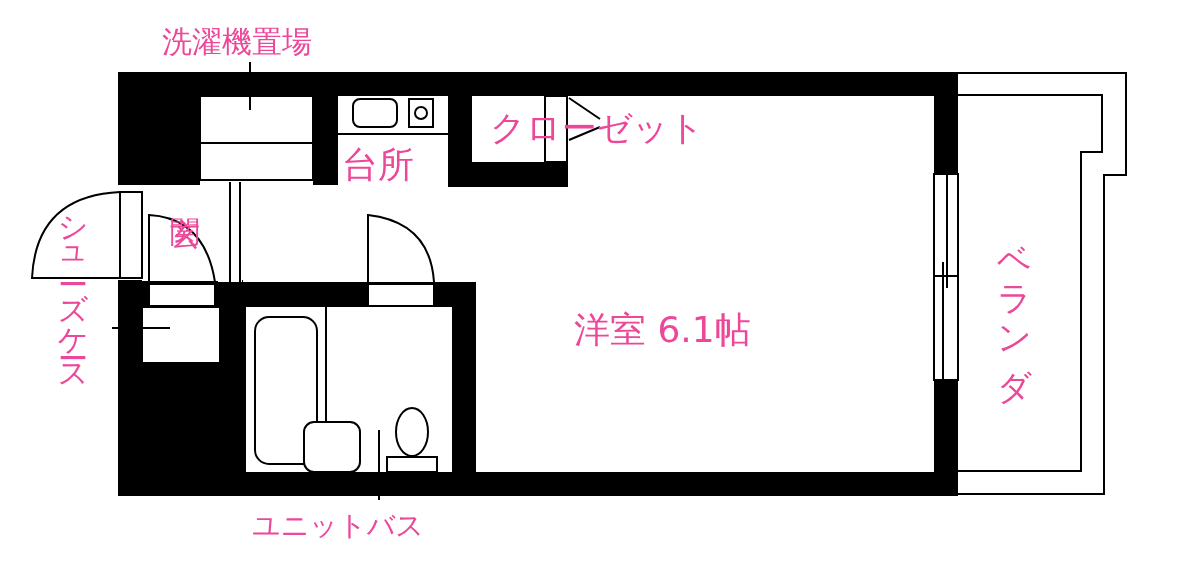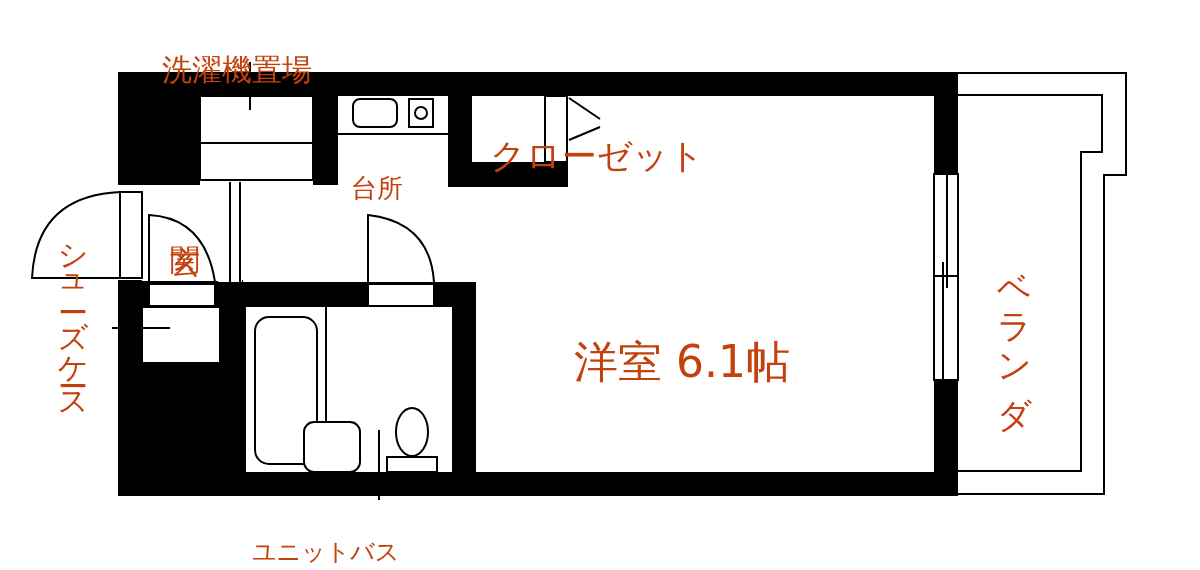--- a/index.html
+++ b/index.html
@@ -1,18 +1,18 @@
 <!DOCTYPE html>
 <html><head>
 <meta charset="utf-8">
 <style>
   html, body { margin: 0; padding: 0; background: #ffffff; }
   body { width: 1200px; height: 570px; position: relative; overflow: hidden; font-family: "DejaVu Sans", sans-serif; }
   svg { position: absolute; left: 0; top: 0; }
-  .lbl { position: absolute; color: #c2410c; font-family: "DejaVu Sans", sans-serif; white-space: nowrap; line-height: 1; margin-top: 28px; }
+  .lbl { position: absolute; color: #ec4899; font-family: "DejaVu Sans", sans-serif; white-space: nowrap; line-height: 1; }
   .vert { writing-mode: vertical-rl; text-orientation: upright; letter-spacing: 2px; }
 </style>
 </head>
 <body>
 
 <svg width="1200" height="570" viewBox="0 0 1200 570">
 
   <g fill="#000">
 
     <rect x="118" y="72" width="840" height="24"></rect>
@@ -95,19 +95,19 @@
     <line x1="934" y1="276" x2="958" y2="276"></line>
   </g>
 
   <g fill="none" stroke="#000" stroke-width="2">
     <path d="M958 73 L1126 73 L1126 175 L1104 175 L1104 494 L958 494"></path>
     <path d="M958 95 L1102 95 L1102 152 L1081 152 L1081 471 L958 471"></path>
   </g>
 </svg>
 
 <div class="lbl" style="left:162px; top:27px; font-size:30px;">洗濯機置場</div>
-<div class="lbl" style="left:351px; top:147px; font-size:26px;">台所</div>
+<div class="lbl" style="left:342px; top:147px; font-size:36px;">台所</div>
 <div class="lbl" style="left:490px; top:111px; font-size:35px; background:transparent;">クローゼット</div>
 <div class="lbl vert" style="left:170px; top:194px; font-size:30px; letter-spacing:0;">玄関</div>
 <div class="lbl vert" style="left:58px; top:196px; font-size:30px;">シューズケース</div>
-<div class="lbl" style="left:574px; top:312px; font-size:44px;">洋室 6.1帖</div>
+<div class="lbl" style="left:574px; top:312px; font-size:36px;">洋室 6.1帖</div>
 <div class="lbl vert" style="left:998px; top:222px; font-size:34px;">ベランダ</div>
-<div class="lbl" style="left:252px; top:512px; font-size:24px;">ユニットバス</div>
+<div class="lbl" style="left:252px; top:512px; font-size:28px;">ユニットバス</div>
 
 </body></html>

